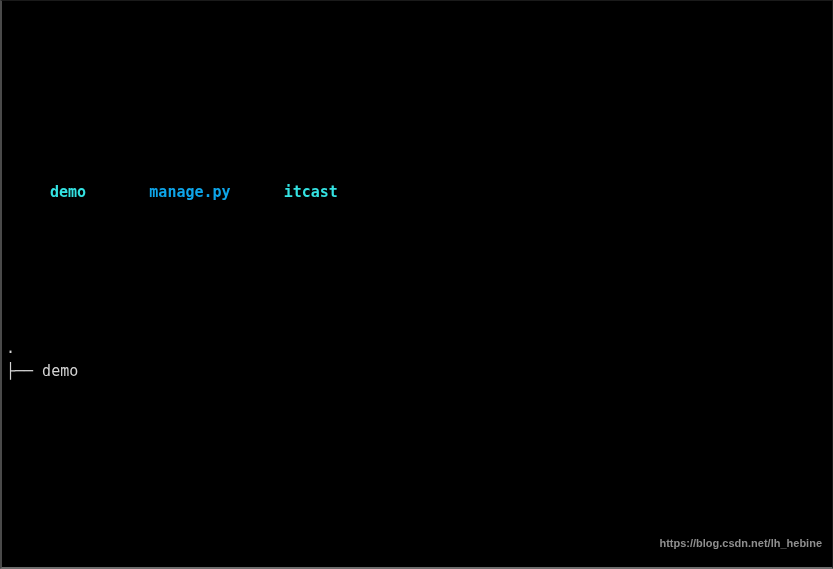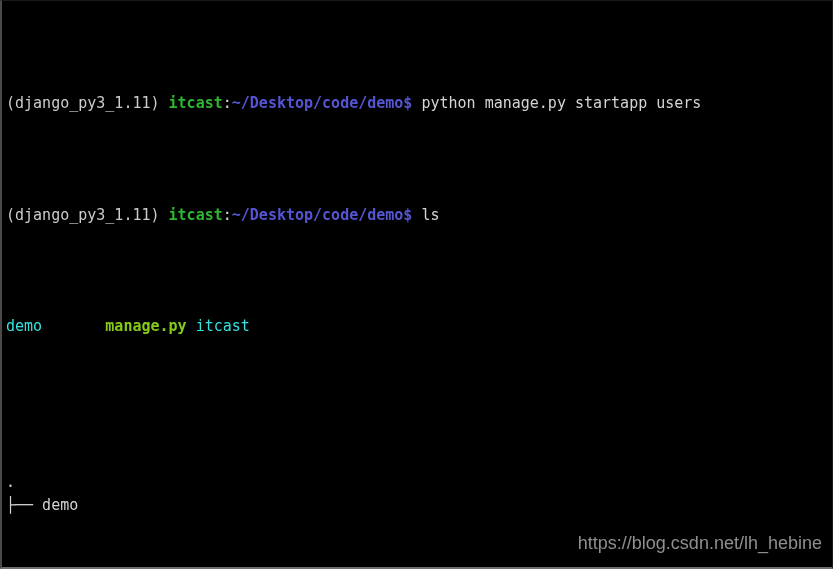--- a/index.html
+++ b/index.html
@@ -32,46 +32,45 @@
   .line {
     height: 22.3px;
     white-space: pre;
     display: block;
   }
   .venv   { color: #cccccc; }
   .user   { color: #2fb62f; font-weight: bold; }
   .colon  { color: #d9d9d9; }
   .path   { color: #5555d4; font-weight: bold; }
   .cmd    { color: #d4d4d4; }
-  .dir    { color: #34e2e2; font-weight: normal; }
-  .exec   { color: #84cc16; font-weight: bold; }
+  .dir    { color: #34e2e2; font-weight: bold; margin-left: 44px; }
+  .exec   { color: #0ea5e9; font-weight: bold; }
   .tree   { color: #d4d4d4; }
   .plain  { color: #d4d4d4; }
   #watermark {
     position: absolute;
     right: 10px;
     bottom: 13px;
     font-family: "Liberation Sans", sans-serif;
-    font-size: 18px;
+    font-size: 11px;
     color: #8f8f8f;
     letter-spacing: 0px;
     white-space: nowrap;
+    font-weight: bold;
   }
 </style>
 </head>
 <body>
 
 <div id="terminal">
   <div id="screen">
 
     
-    <div class="line"><span class="venv">(django_py3_1.11)</span><span class="plain"> </span><span class="user">itcast</span><span class="colon">:</span><span class="path">~/Desktop/code/demo$</span><span class="plain"> </span><span class="cmd">python manage.py startapp users</span></div>
 
     
-    <div class="line"><span class="venv">(django_py3_1.11)</span><span class="plain"> </span><span class="user">itcast</span><span class="colon">:</span><span class="path">~/Desktop/code/demo$</span><span class="plain"> </span><span class="cmd">ls</span></div>
 
     
     <div class="line"><span class="dir">demo</span><span class="plain">       </span><span class="exec">manage.py</span><span class="plain"> </span><span class="dir">itcast</span></div>
 
     
 
     
     <div id="tree-output"><div class="line tree">.</div><div class="line tree">├── demo</div></div>
 
     

